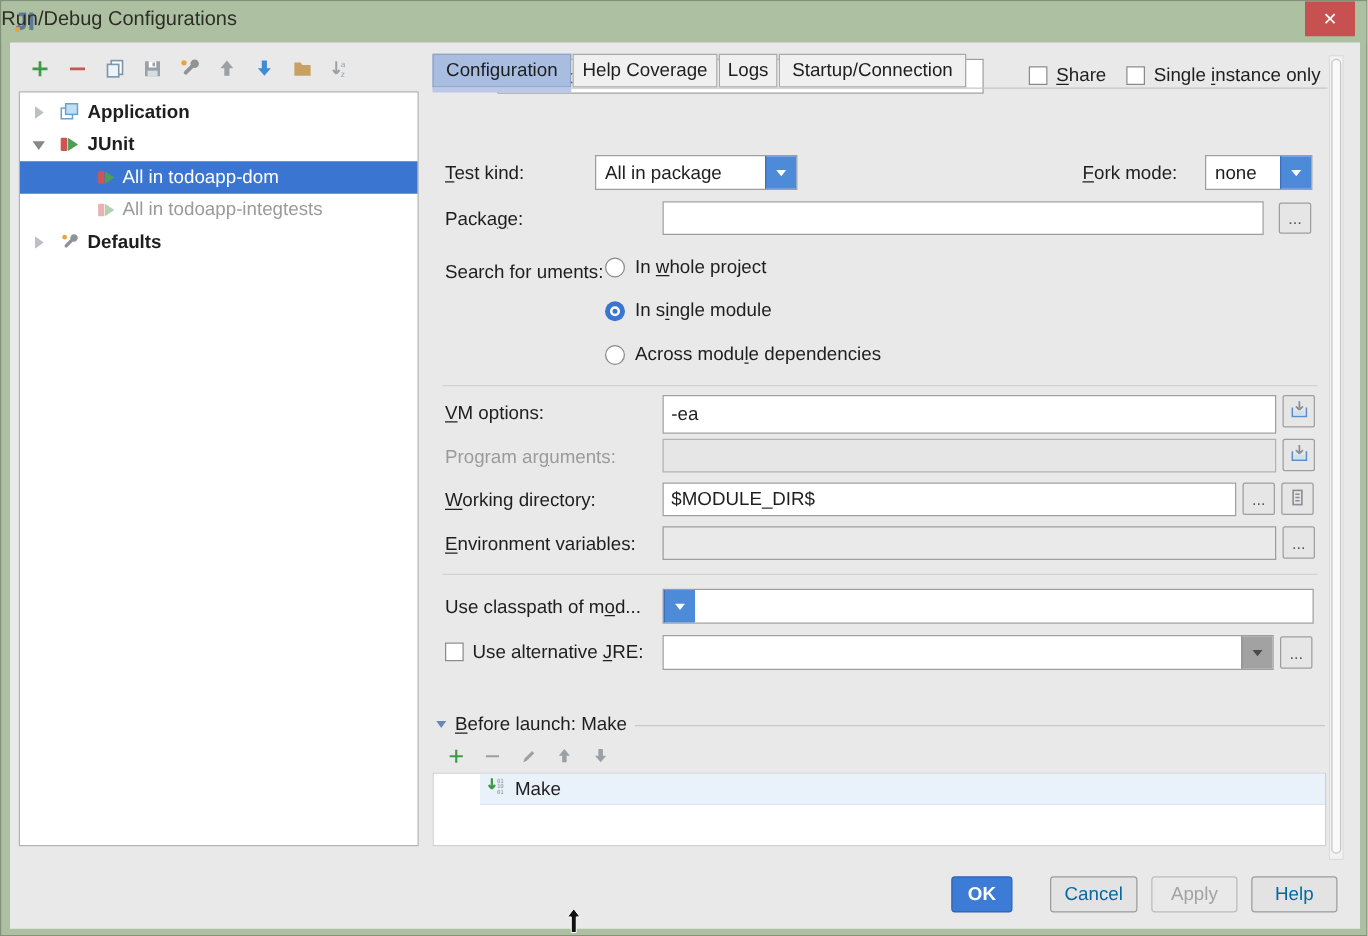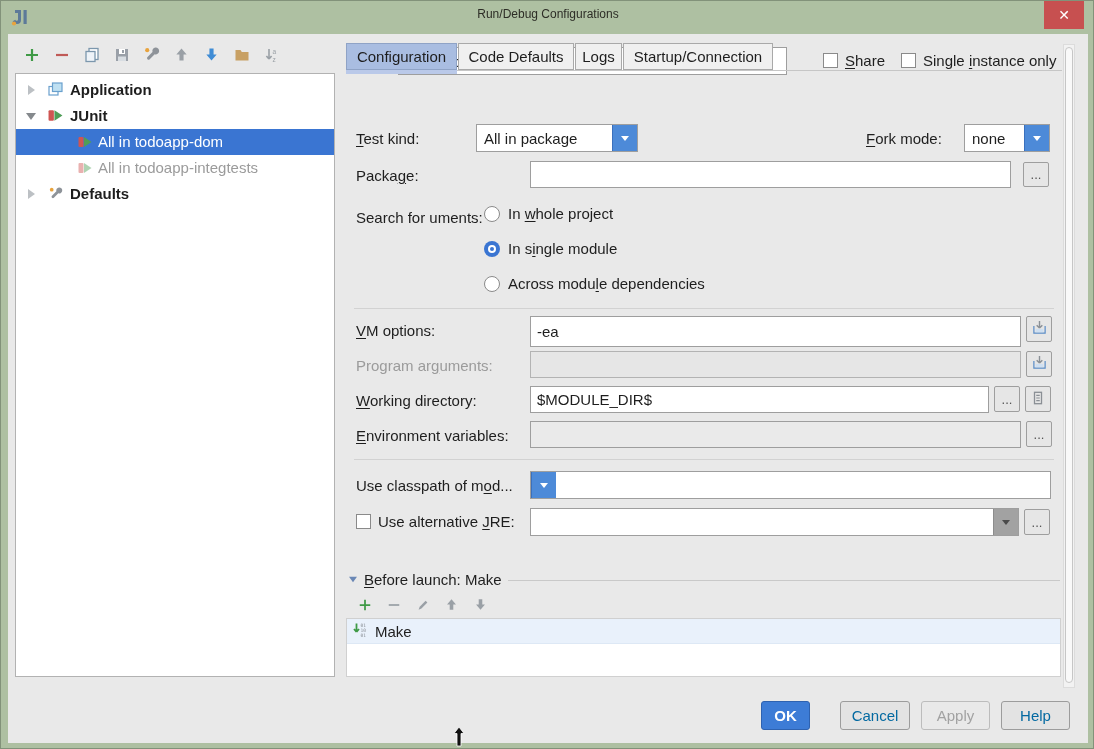--- a/index.html
+++ b/index.html
@@ -1,21 +1,21 @@
 <!DOCTYPE html>
 <html><head>
 <meta charset="utf-8">
 <style>
   html,body{margin:0;padding:0;background:#d7d7d7;font-family:"Liberation Sans","DejaVu Sans",sans-serif;}
   *{box-sizing:border-box;}
   .abs{position:absolute;}
   #window{position:relative;width:1094px;height:749px;background:#aec0a2;border:1px solid #82927a;overflow:hidden;}
   
   .titlebar{position:absolute;left:0;top:0;width:1094px;height:33px;background:#aec0a2;}
-  .title-text{position:absolute;left:0;right:0;top:6px;text-align:center;font-size:12px;color:#2d2d26;}
+  .title-text{position:absolute;left:0;right:0;top:6px;text-align:left;font-size:16px;color:#2d2d26;}
   .close-btn{position:absolute;right:11px;top:0;width:40px;height:28px;background:#c75050;color:#fff;
              display:flex;align-items:center;justify-content:center;font-size:14px;font-weight:bold;cursor:default;}
   .logo{position:absolute;left:10px;top:6px;}
   
   .body{position:absolute;left:7px;top:33px;width:1080px;height:709px;background:#e9e9e9;}
   
   .tb{display:flex;align-items:center;gap:13px;}
   .tb .ico{width:17px;height:17px;display:flex;align-items:center;justify-content:center;}
   
   .tree{position:absolute;left:7px;top:39px;width:320px;height:604px;background:#fff;border:1px solid #b2b2b2;}
@@ -55,21 +55,21 @@
   .ritem{position:absolute;display:flex;align-items:center;gap:8px;font-size:15px;color:#1e1e1e;}
   .hline{position:absolute;height:1px;background:#d2d2d2;}
   
   .fbtn{position:absolute;top:667px;height:29px;border:1px solid #9c9c9c;border-radius:3px;background:#e3e3e3;
         font-size:15px;color:#0369a1;display:flex;align-items:center;justify-content:center;}
   .fbtn.primary{background:#3d7cd6;border-color:#2e62b0;color:#fff;font-weight:bold;}
   .fbtn.disabled{color:#a2a2a2;border-color:#bcbcbc;background:#e9e9e9;}
   
   .scroll{position:absolute;left:1055px;top:10px;width:12px;height:644px;background:#f2f2f2;border:1px solid #dcdcdc;}
   .thumb{position:absolute;left:1px;top:2px;width:8px;height:636px;background:#f9f9f9;border:1px solid #c6c6c6;border-radius:4px;}
-  .blist{position:absolute;background:#fff;border:1px solid #d0d0d0;}
+  .blist{position:absolute;background:#fff;border:1px solid #d0d0d0;padding-left:37px;}
   .bl-row{height:25px;display:flex;align-items:center;gap:6px;padding-left:6px;font-size:15px;color:#1e1e1e;
           background:#e9f1fb;border-bottom:1px solid #dde8f5;}
   u{text-underline-offset:2px;}
 </style>
 </head>
 <body>
 
 <div id="window">
 
   <div class="titlebar">
@@ -199,21 +199,21 @@
       </div>
       <div class="abs" style="left:555px;top:9px;display:flex;align-items:center;gap:7px;">
         <span class="cb"></span>
         <span class="lbl">Single <u>i</u>nstance only</span>
       </div>
 
       <div class="tab sel" style="left:0;width:111px;">
         <span>Configuration</span>
         </div>
       <div class="tab" style="left:112px;width:116px;">
-        <span>Code Defaults</span>
+        <span>Help Coverage</span>
         </div>
       <div class="tab" style="left:229px;width:47px;">
         <span>Logs</span>
         </div>
       <div class="tab" style="left:277px;width:150px;">
         <span>Startup/Connection</span>
         </div>
       <div class="abs" style="left:0;top:27px;width:716px;height:1px;background:#c6c6c6;"></div>
       <div class="abs" style="left:0;top:27px;width:111px;height:4px;background:#bac9e9;"></div>
 

